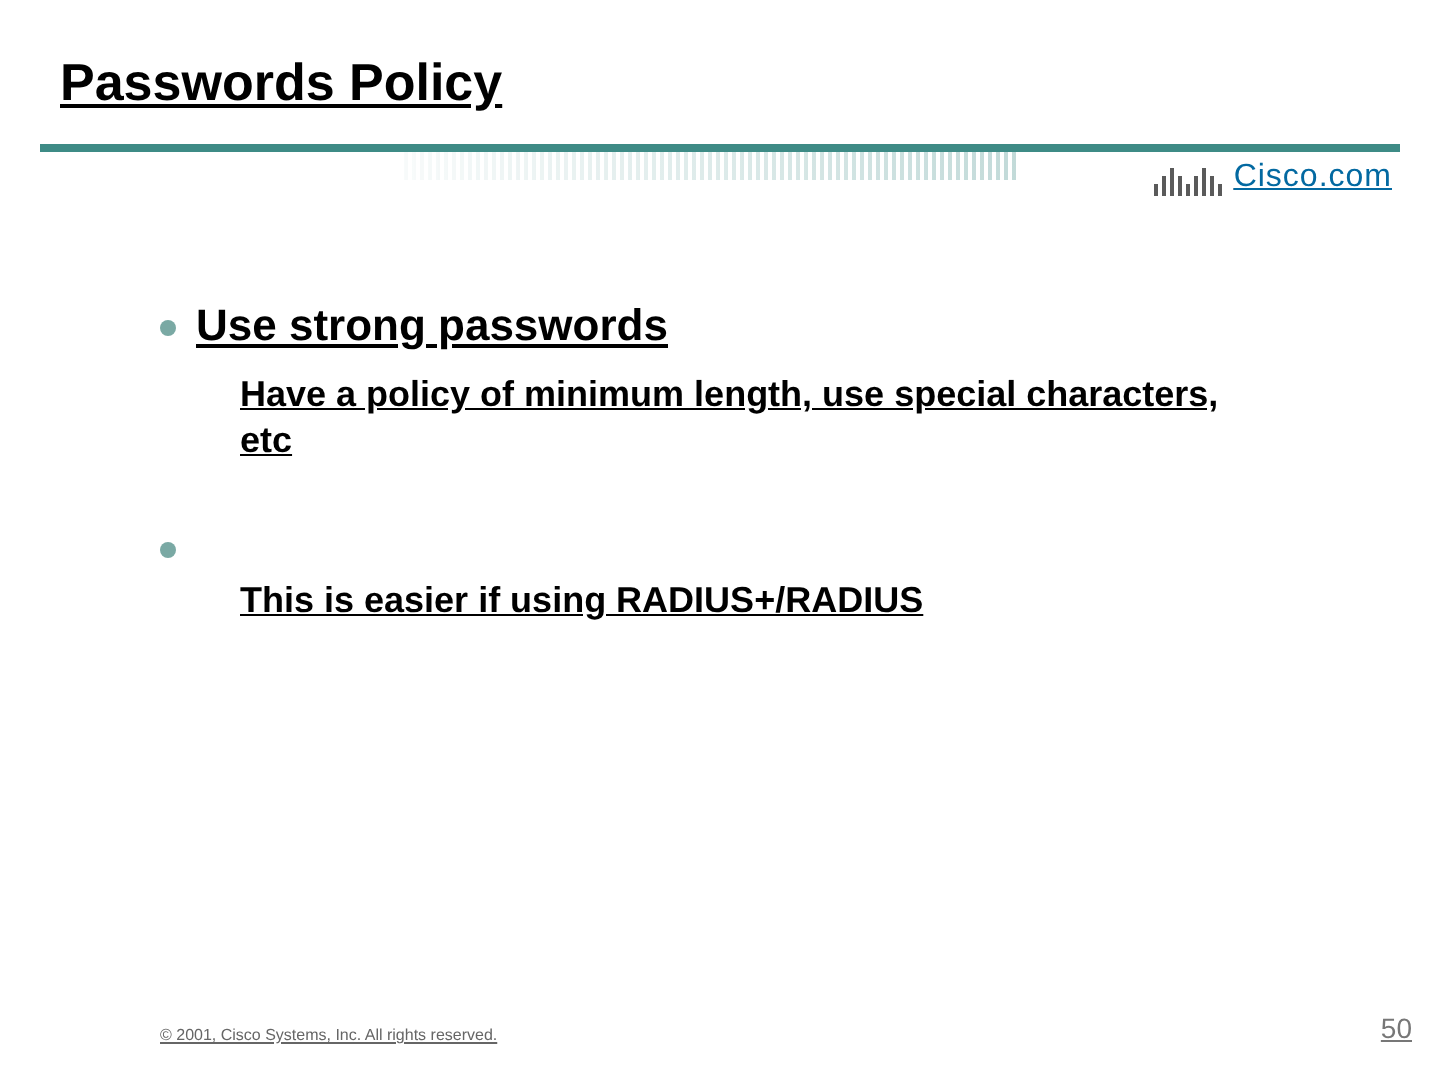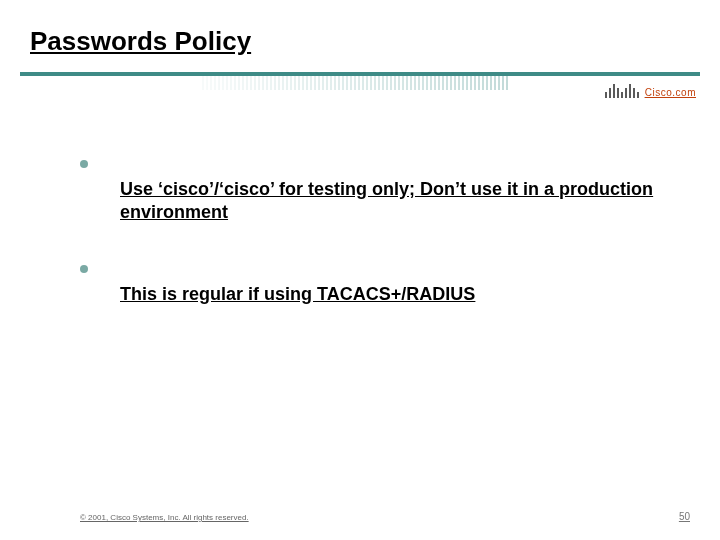--- a/index.html
+++ b/index.html
@@ -64,22 +64,22 @@
     align-items: flex-end;
     gap: 2px;
     height: 18px;
   }
   .logo-bars span {
     width: 2px;
     background: #5a5a5a;
     display: block;
   }
   .logo-text {
-    font-size: 10px;
-    color: #c2410c;
+    font-size: 16px;
+    color: #0369a1;
     letter-spacing: 0.5px;
   }
   .content {
     position: absolute;
     top: 150px;
     left: 60px;
     right: 50px;
   }
   .bullet-row {
     display: flex;
@@ -126,22 +126,22 @@
     position: absolute;
     bottom: 18px;
     left: 80px;
     font-size: 8px;
     color: #666;
     text-align: right;
   }
   .pagenum {
     position: absolute;
     bottom: 18px;
-    right: 30px;
-    font-size: 10px;
+    right: 14px;
+    font-size: 14px;
     color: #777;
   }
 </style>
 </head>
 <body>
 
 <div class="title">Passwords Policy</div>
 
 <div class="divider-wrap">
   <div class="divider-line"></div>
@@ -160,26 +160,27 @@
     <span style="height:10px"></span>
     <span style="height:6px"></span>
   </div>
   <span class="logo-text">Cisco.com</span>
 </div>
 
 <div class="content">
 
   <div class="bullet-row">
     <div class="bullet-dot"></div>
+    <div class="bullet-text">Use strong passwords</div>
   </div>
-  <div class="sub2">Use ‘cisco’/‘cisco’ for testing only; Don’t use it in a production environment</div>
+  <div class="sub">Have a policy of minimum length, use special characters, etc</div>
 
   <div class="gap"></div>
 
   <div class="bullet-row">
     <div class="bullet-dot"></div>
   </div>
-  <div class="sub">This is regular if using TACACS+/RADIUS</div>
+  <div class="sub">This is easier if using RADIUS+/RADIUS</div>
 
 </div>
 
 <div class="copyright">© 2001, Cisco Systems, Inc. All rights reserved.</div>
 <div class="pagenum">50</div>
 
 </body></html>

